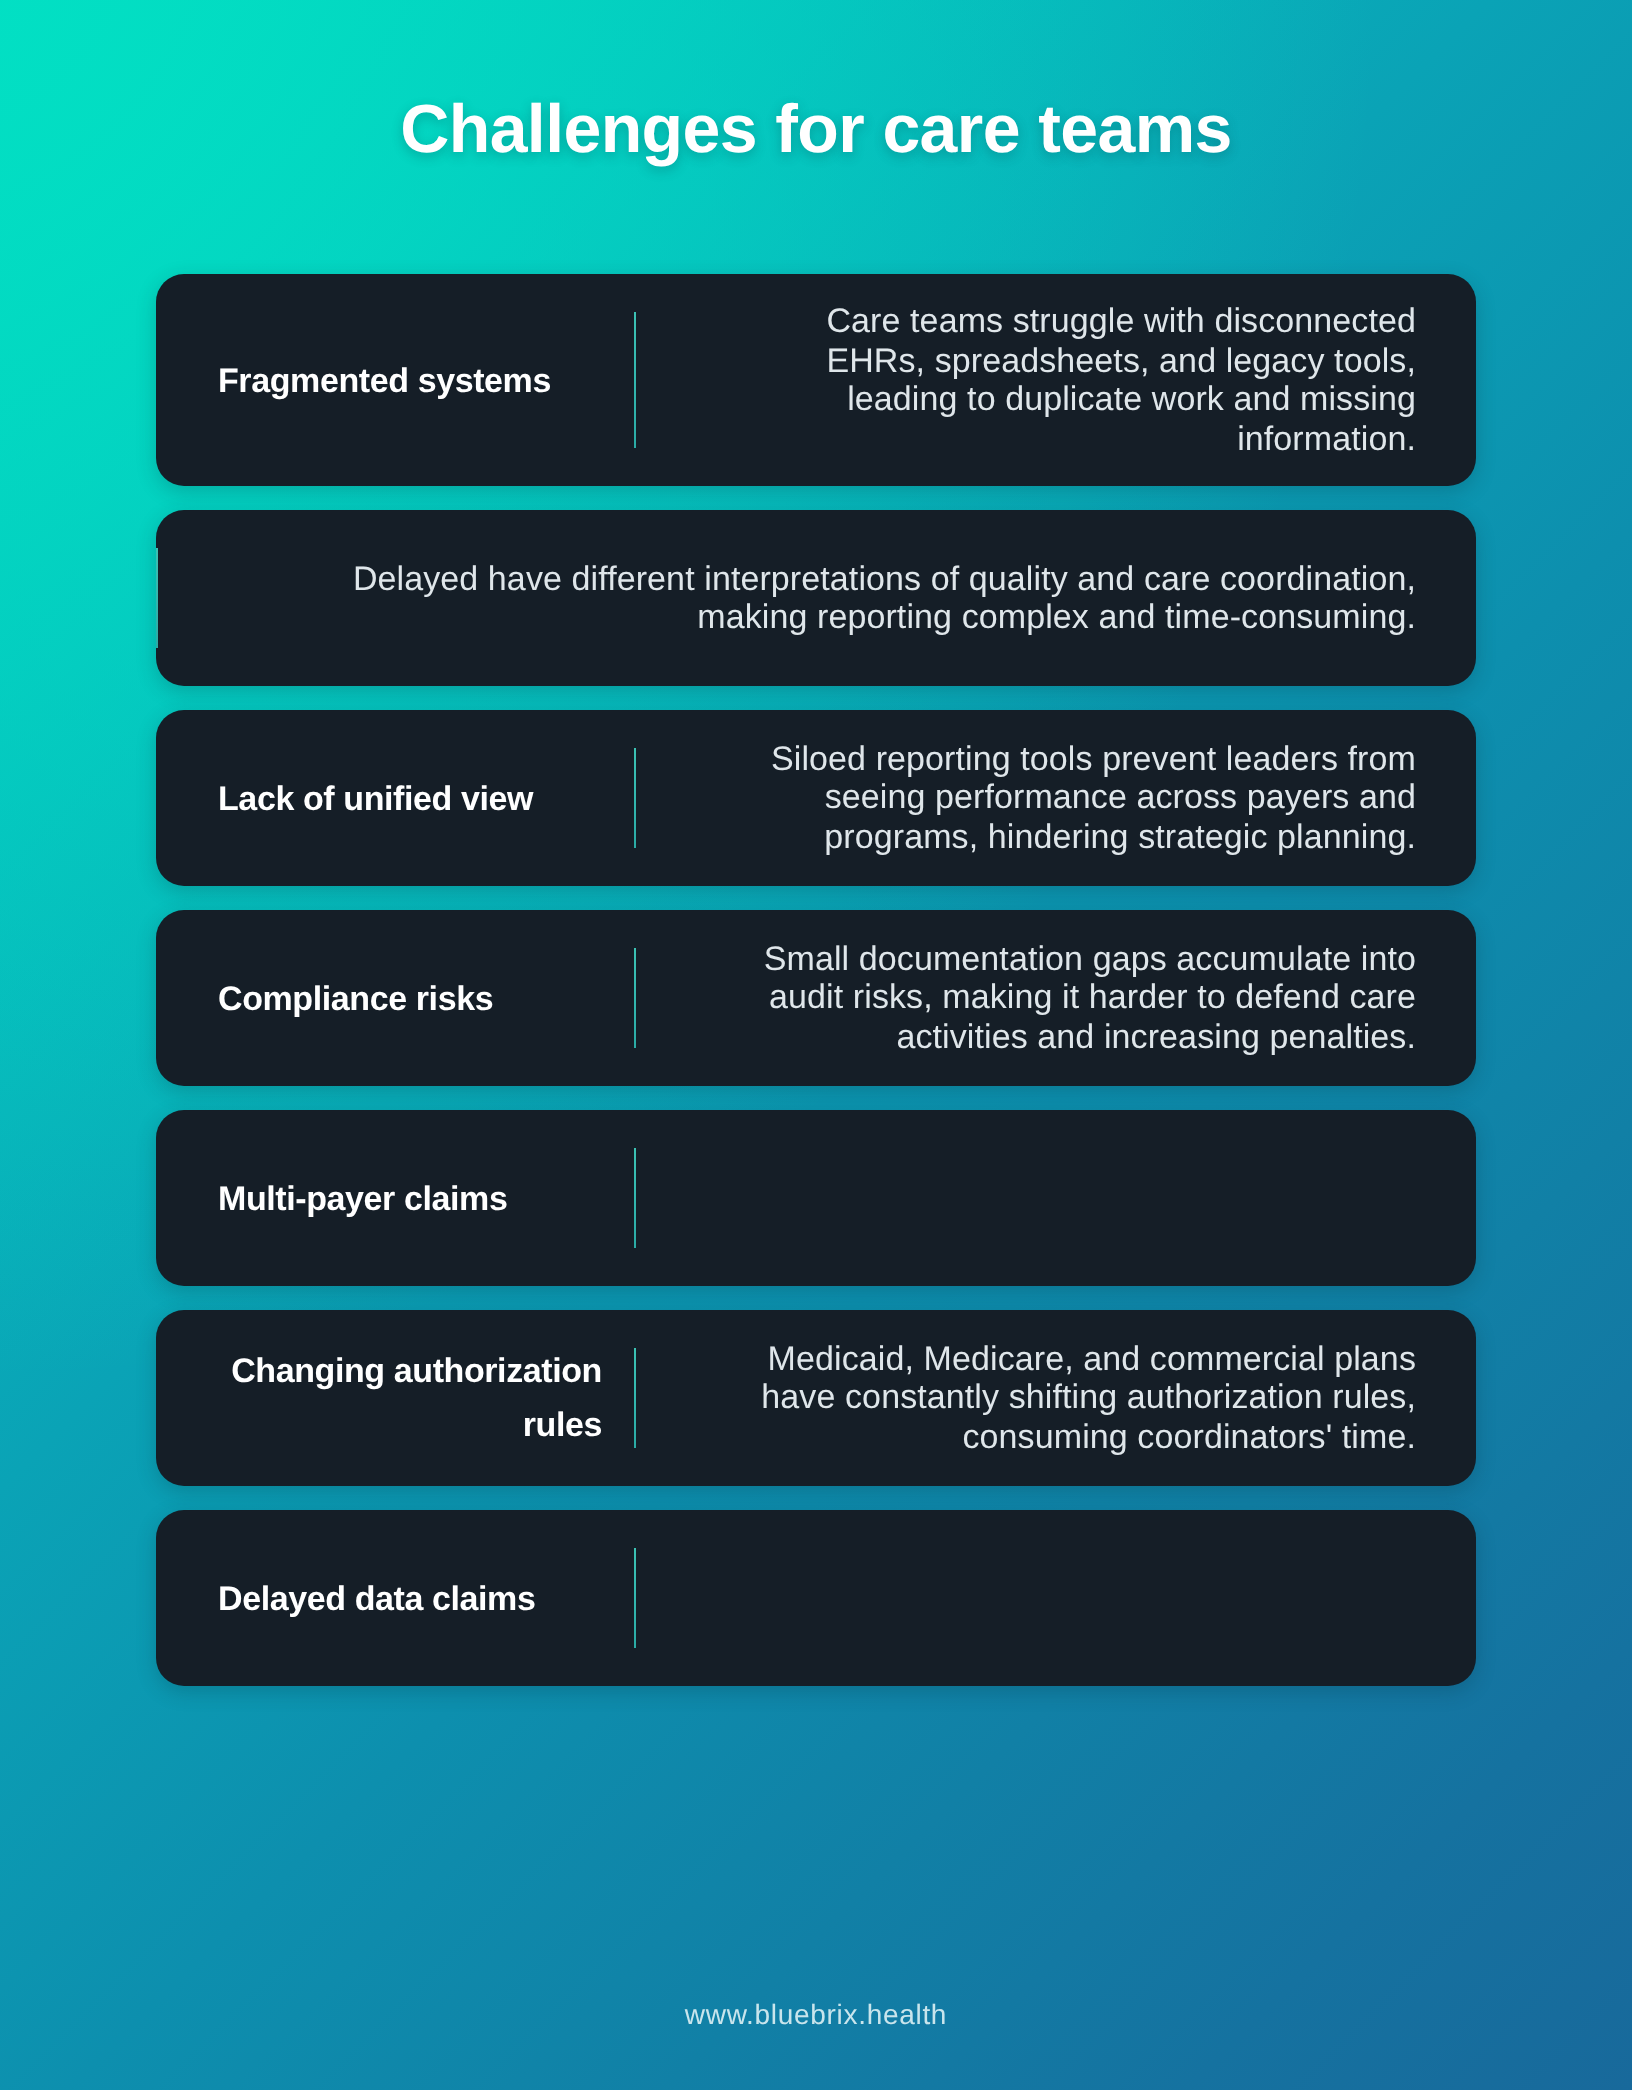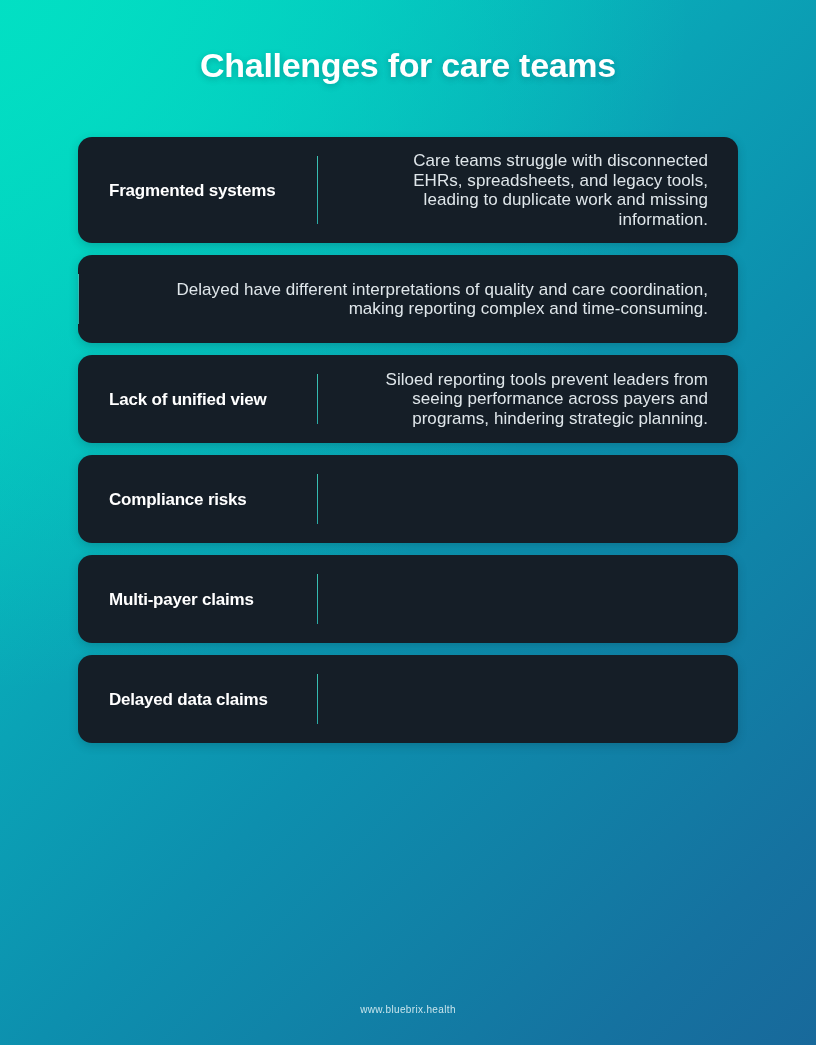--- a/index.html
+++ b/index.html
@@ -105,21 +105,21 @@
   
   .footer {
     position: absolute;
     bottom: 28px;
     left: 0;
     width: 816px;
     text-align: center;
   }
 
   .footer-link {
-    font-size: 10px;
+    font-size: 14px;
     color: #d9eef3;
     letter-spacing: 0.35px;
     opacity: 0.92;
     text-decoration: none;
     margin-top: 24px;
   }
 </style>
 </head>
 <body>
 
@@ -157,29 +157,41 @@
       <div class="card-desc-col">
         <div class="card-desc">Siloed reporting tools prevent leaders from seeing performance across payers and programs, hindering strategic planning.</div>
       </div>
     </div>
 
     <div class="card">
       <div class="card-title-col">
         <div class="card-title">Compliance risks</div>
       </div>
       <div class="divider"></div>
+      <div class="card-desc-col">
+        <div class="card-desc">Small documentation gaps accumulate into audit risks, making it harder to defend care activities and increasing penalties.</div>
+      </div>
     </div>
 
     <div class="card">
       <div class="card-title-col">
         <div class="card-title">Multi-payer claims</div>
       </div>
       <div class="divider"></div>
     </div>
 
+    <div class="card">
+      <div class="card-title-col">
+        <div class="card-title">Changing authorization rules</div>
+      </div>
+      <div class="divider"></div>
+      <div class="card-desc-col">
+        <div class="card-desc">Medicaid, Medicare, and commercial plans have constantly shifting authorization rules, consuming coordinators' time.</div>
+      </div>
+    </div>
 
     <div class="card">
       <div class="card-title-col">
         <div class="card-title">Delayed data claims</div>
       </div>
       <div class="divider"></div>
     </div>
 
   </div>
 

